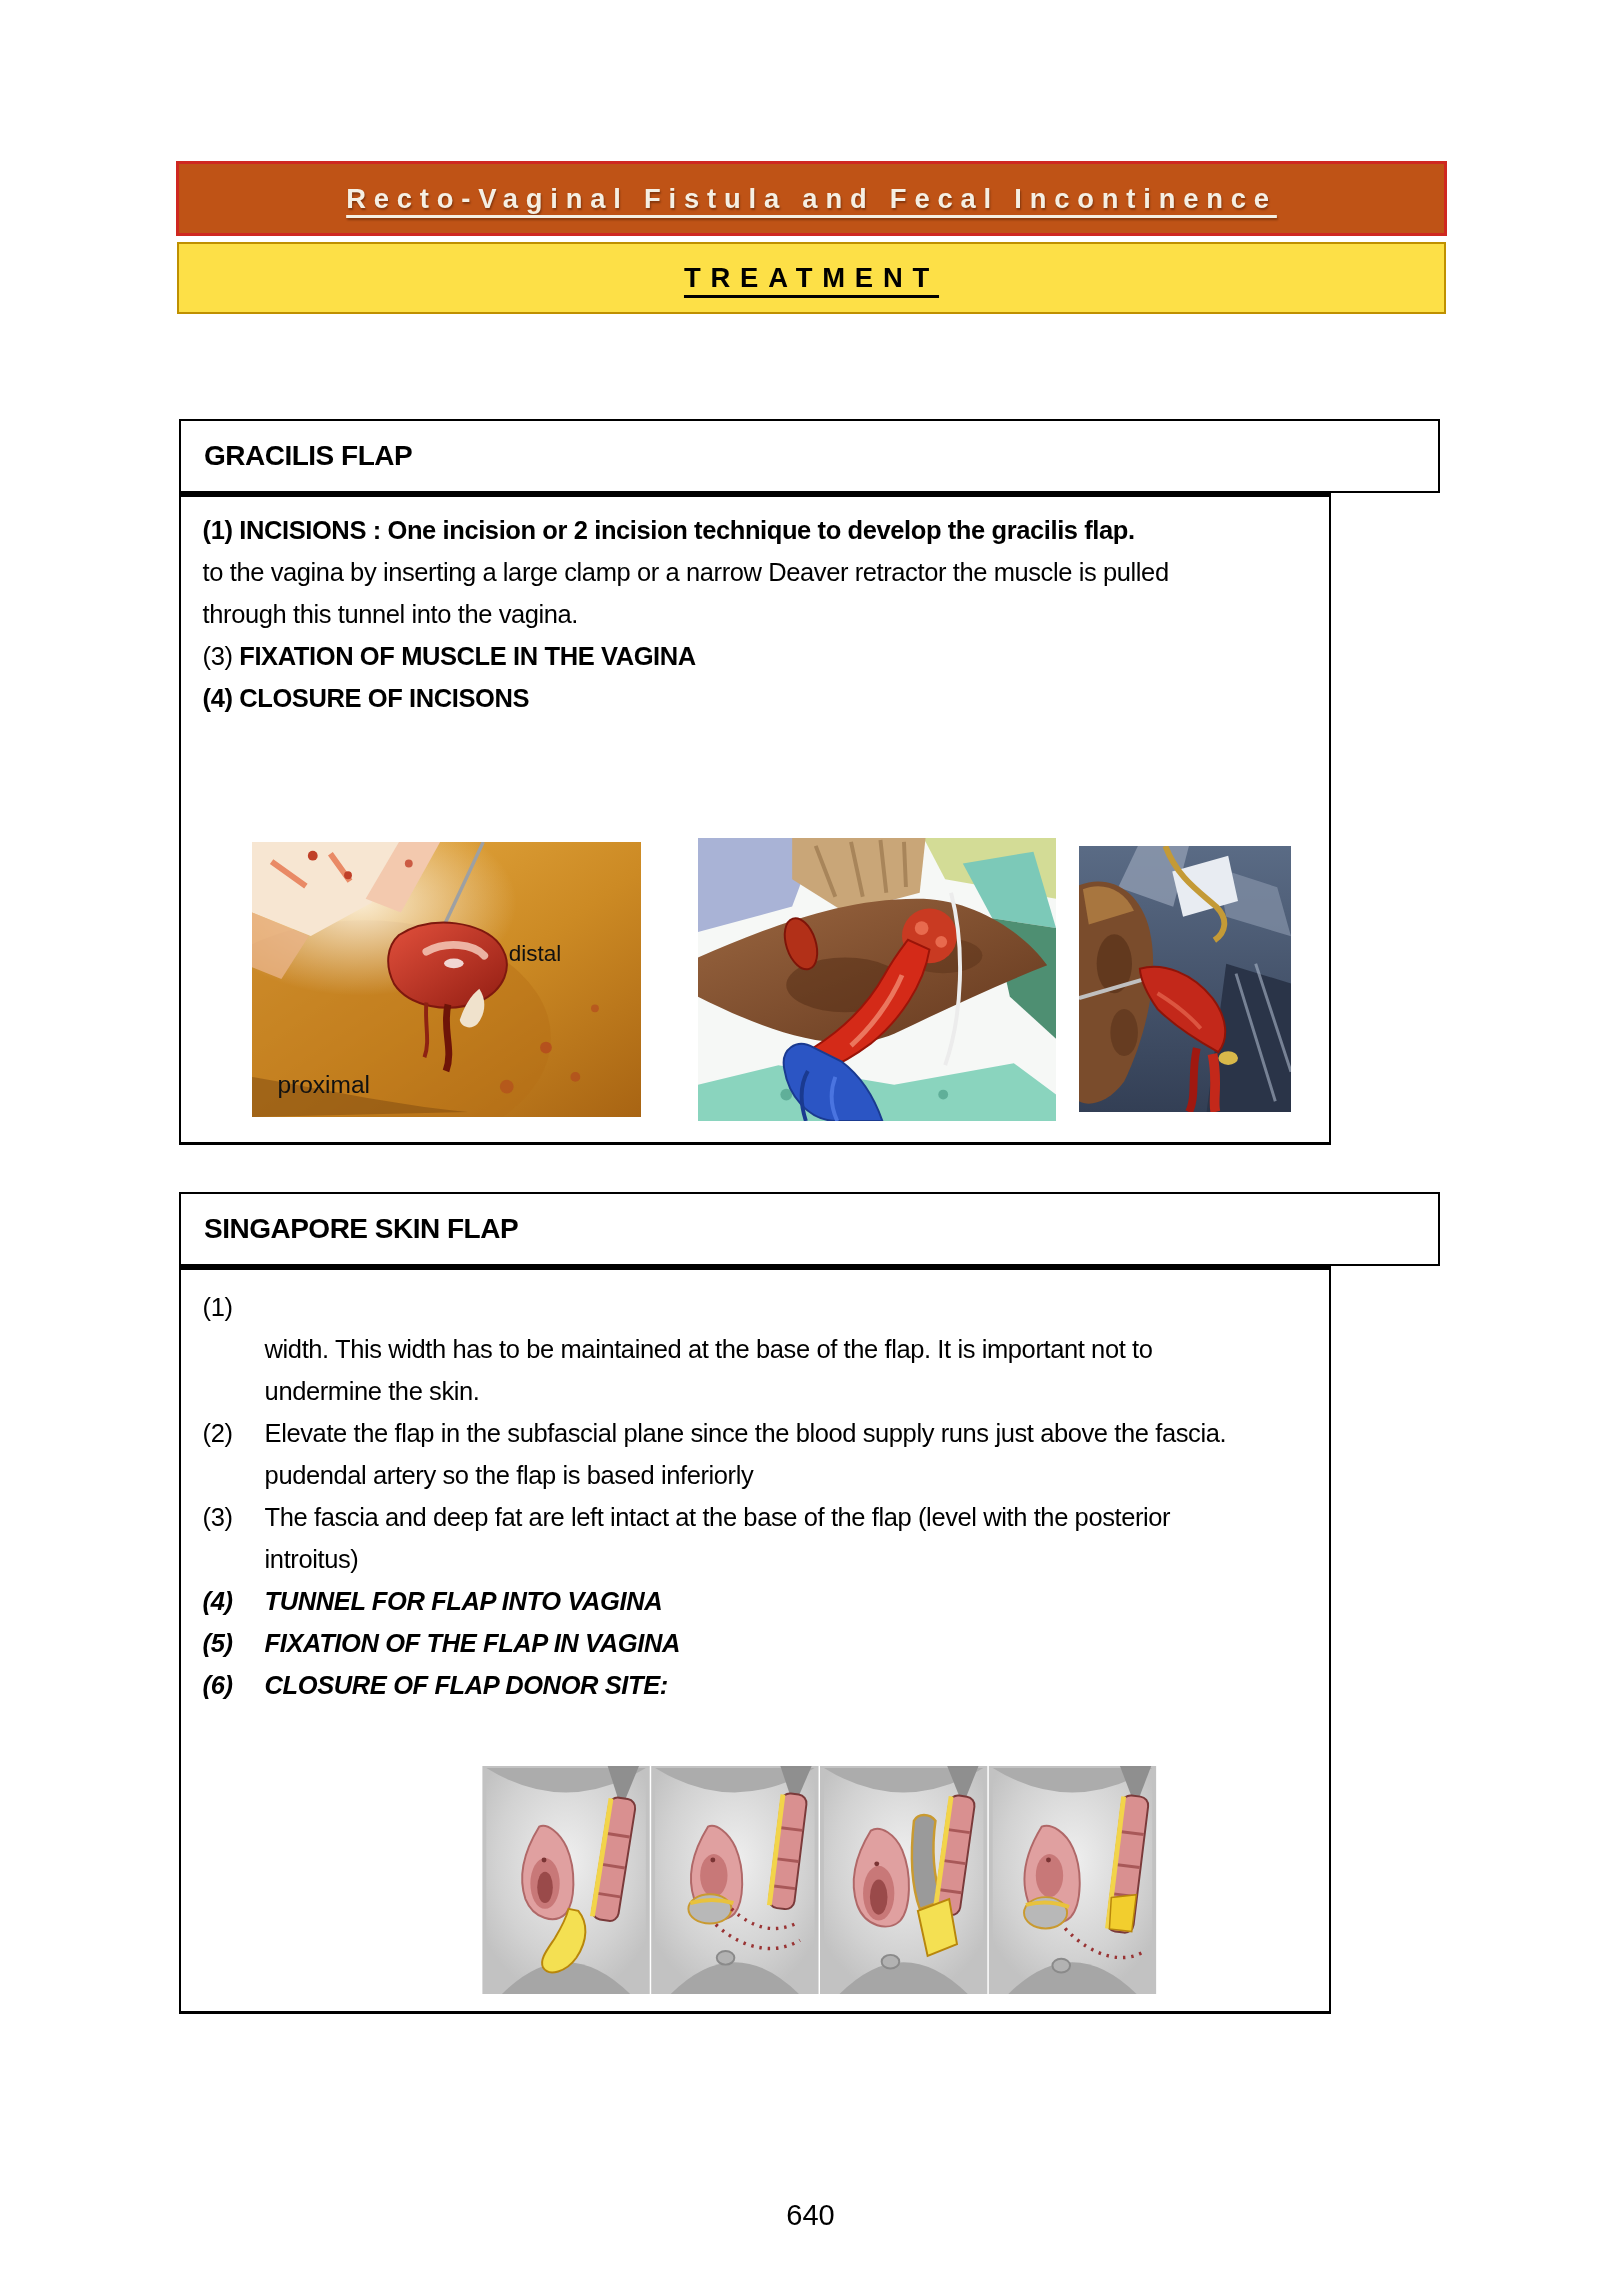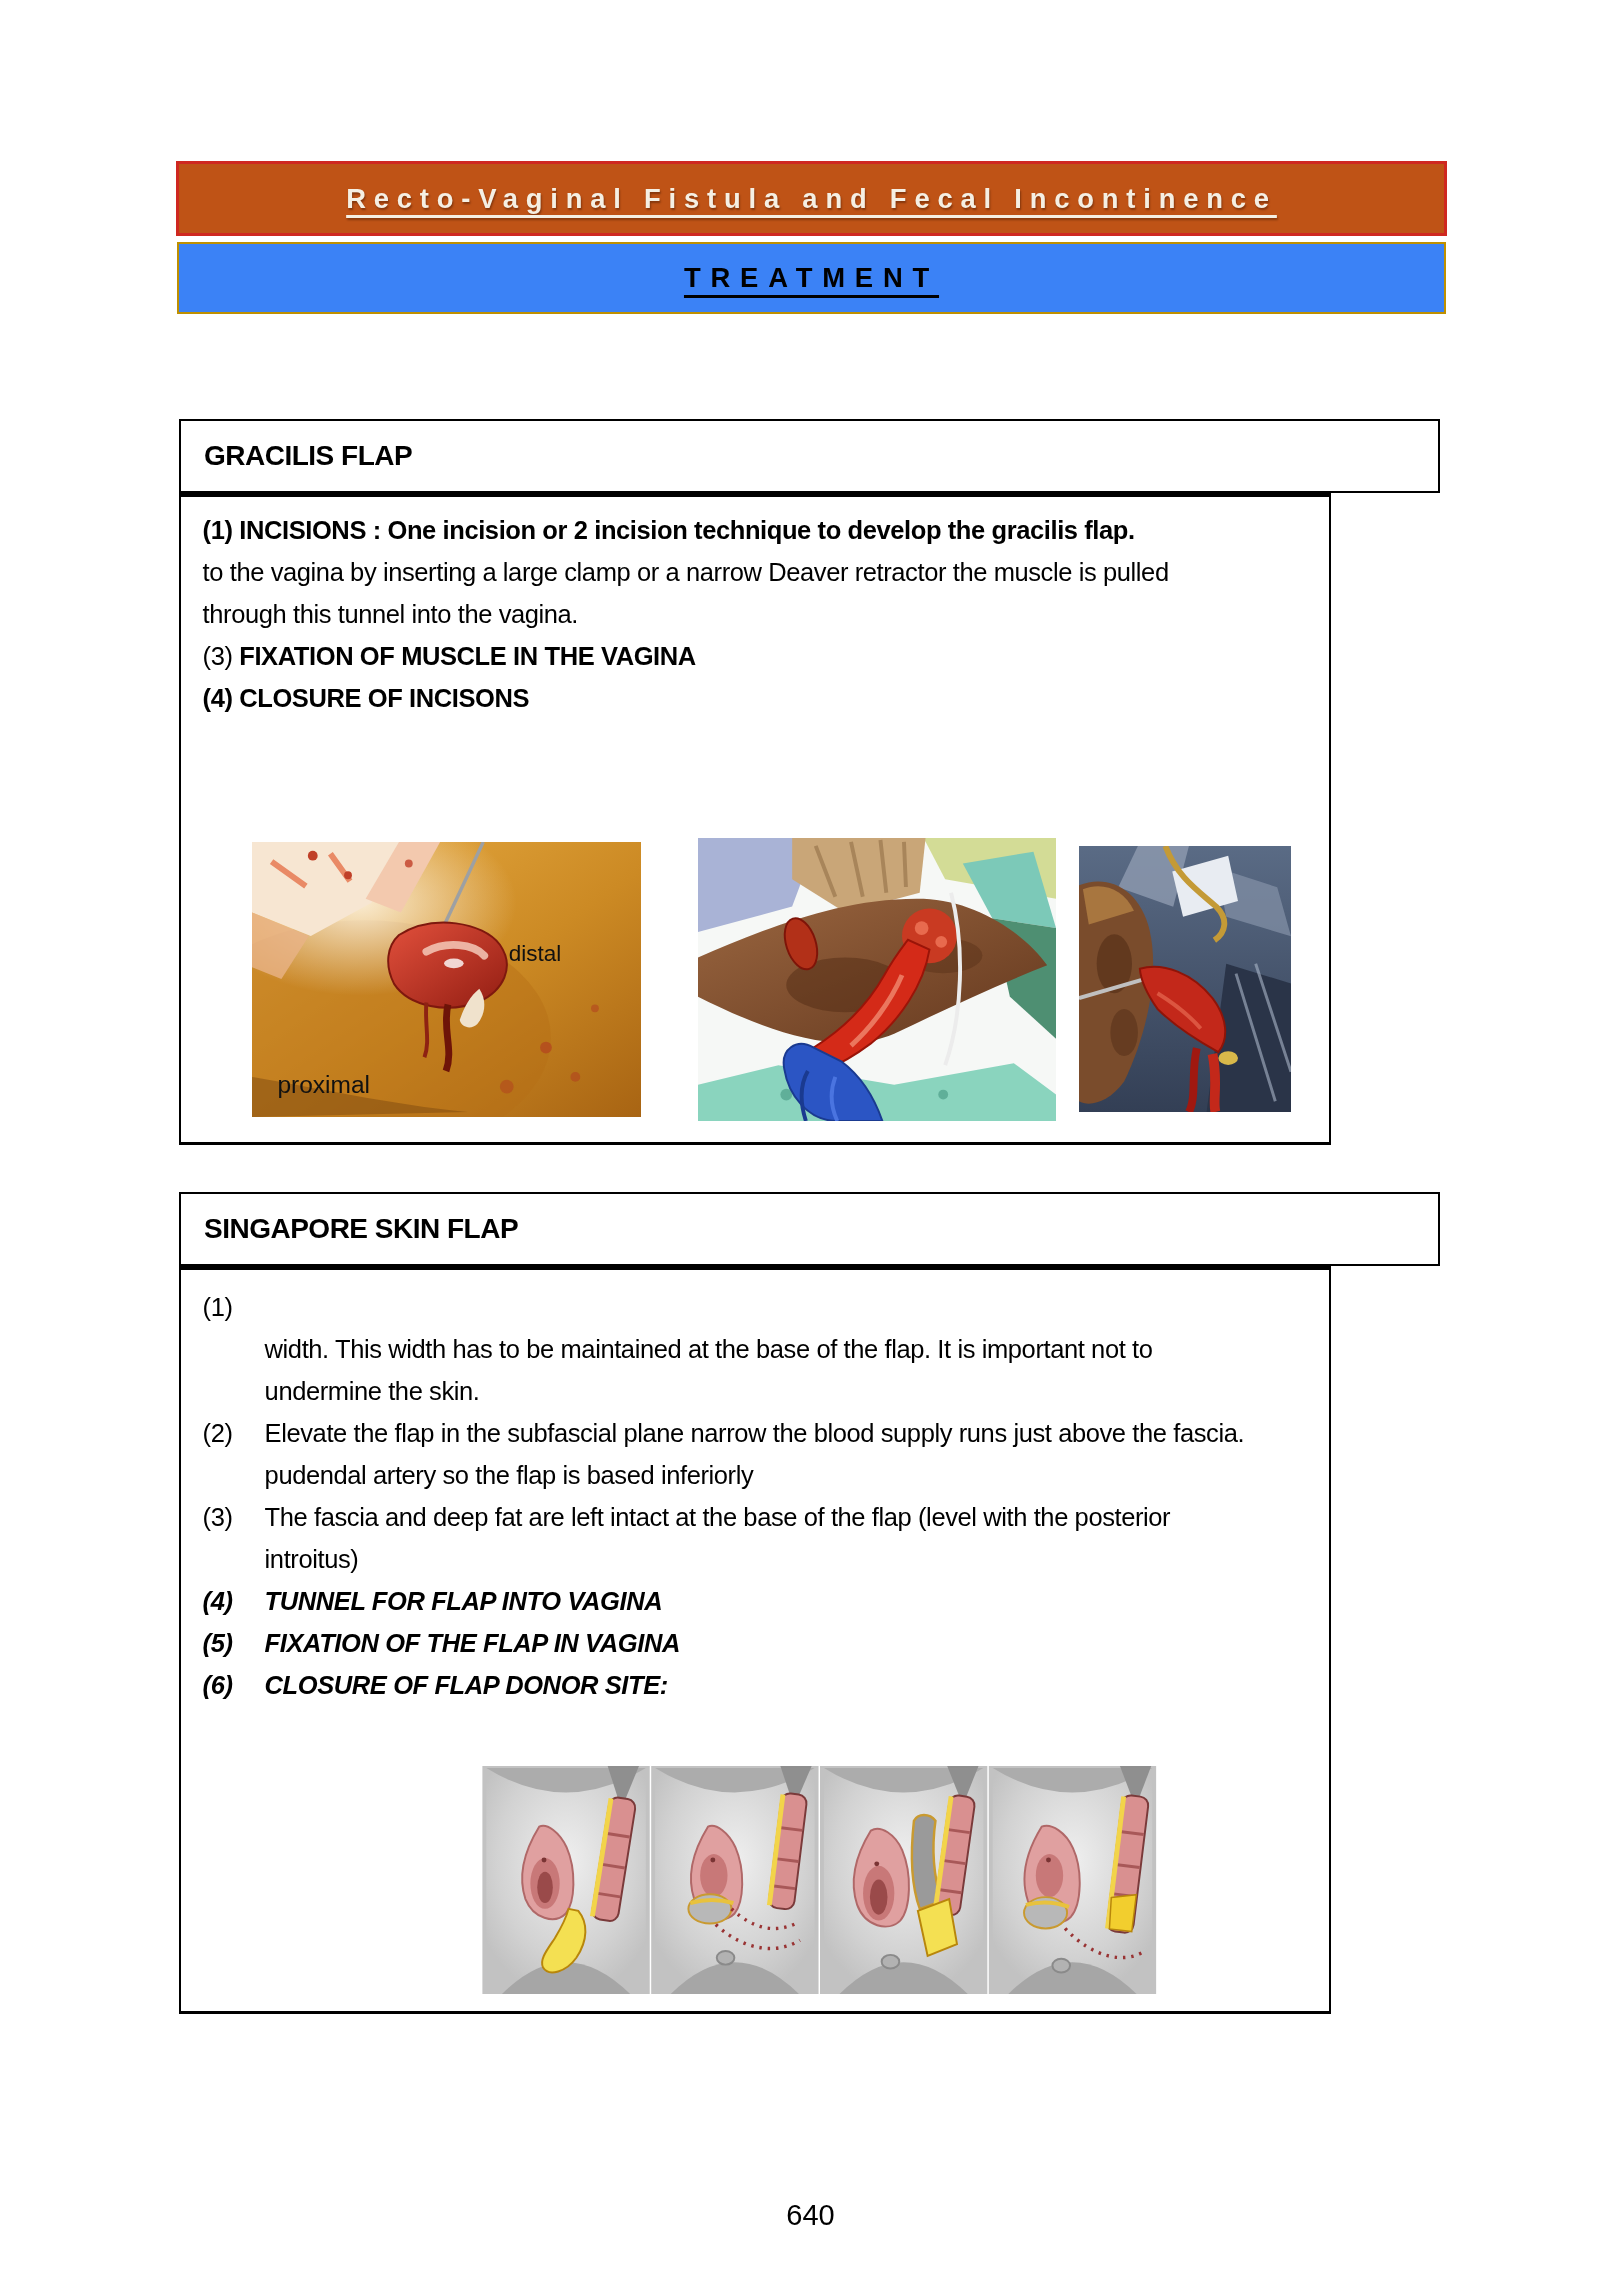--- a/index.html
+++ b/index.html
@@ -7,21 +7,21 @@
   body { font-family:"Liberation Sans", sans-serif; }
   .page { position:relative; width:1621px; height:2293px; background:#fff; overflow:hidden; margin:3px auto; }
 
   
   .banner { position:absolute; display:flex; align-items:center; justify-content:center; }
   #title-bar { left:176px; top:158px; width:1271px; height:75px;
                background:var(--title-bg,#BF5316); border:3.9px solid var(--title-border,#CF2820); }
   #title-bar .t { color:#F5EFE3; font-weight:bold; font-size:27.4px; letter-spacing:7.8px;
                   text-decoration:underline; text-decoration-thickness:2.9px; text-underline-offset:6.9px;
                   text-shadow:1px 2px 2px rgba(60,20,0,.45); white-space:nowrap; }
-  #treatment-bar { left:177px; top:239px; width:1269px; height:72px; background:#3b82f6;
+  #treatment-bar { left:177px; top:239px; width:1269px; height:72px; background:#fde047;
                    border:2.9px solid var(--treatment-border,#BF9000); }
   #treatment-bar .t { color:#000; font-weight:bold; font-size:27.4px; letter-spacing:9.8px;
                       text-decoration:underline; text-decoration-thickness:2.9px; text-underline-offset:7.8px; white-space:nowrap; }
   #section-bar { left:176px; top:321px; width:1271px; height:69px;
                  background:var(--section-bg,#5B9BD5); border:2px solid var(--section-border,#41719C); }
   #section-bar .t { color:#fff; font-size:29px; letter-spacing:-0.5px; white-space:nowrap; }
 
   
   .hbox { position:absolute; left:179px; width:1261px; height:74px; border:2.9px solid #000;
           background:#fff; display:flex; align-items:center; padding-left:23px; }
@@ -202,21 +202,21 @@
         <div class="srow">
           <span class="snum"></span>
           <span class="stext">width. This width has to be maintained at the base of the flap. It is important not to</span>
         </div>
         <div class="srow">
           <span class="snum"></span>
           <span class="stext">undermine the skin.</span>
         </div>
         <div class="srow">
           <span class="snum">(2)</span>
-          <span class="stext">Elevate the flap in the subfascial plane narrow the blood supply runs just above the fascia.</span>
+          <span class="stext">Elevate the flap in the subfascial plane since the blood supply runs just above the fascia.</span>
         </div>
         <div class="srow">
           <span class="snum"></span>
           <span class="stext">pudendal artery so the flap is based inferiorly</span>
         </div>
         <div class="srow">
           <span class="snum">(3)</span>
           <span class="stext">The fascia and deep fat are left intact at the base of the flap (level with the posterior</span>
         </div>
         <div class="srow">

